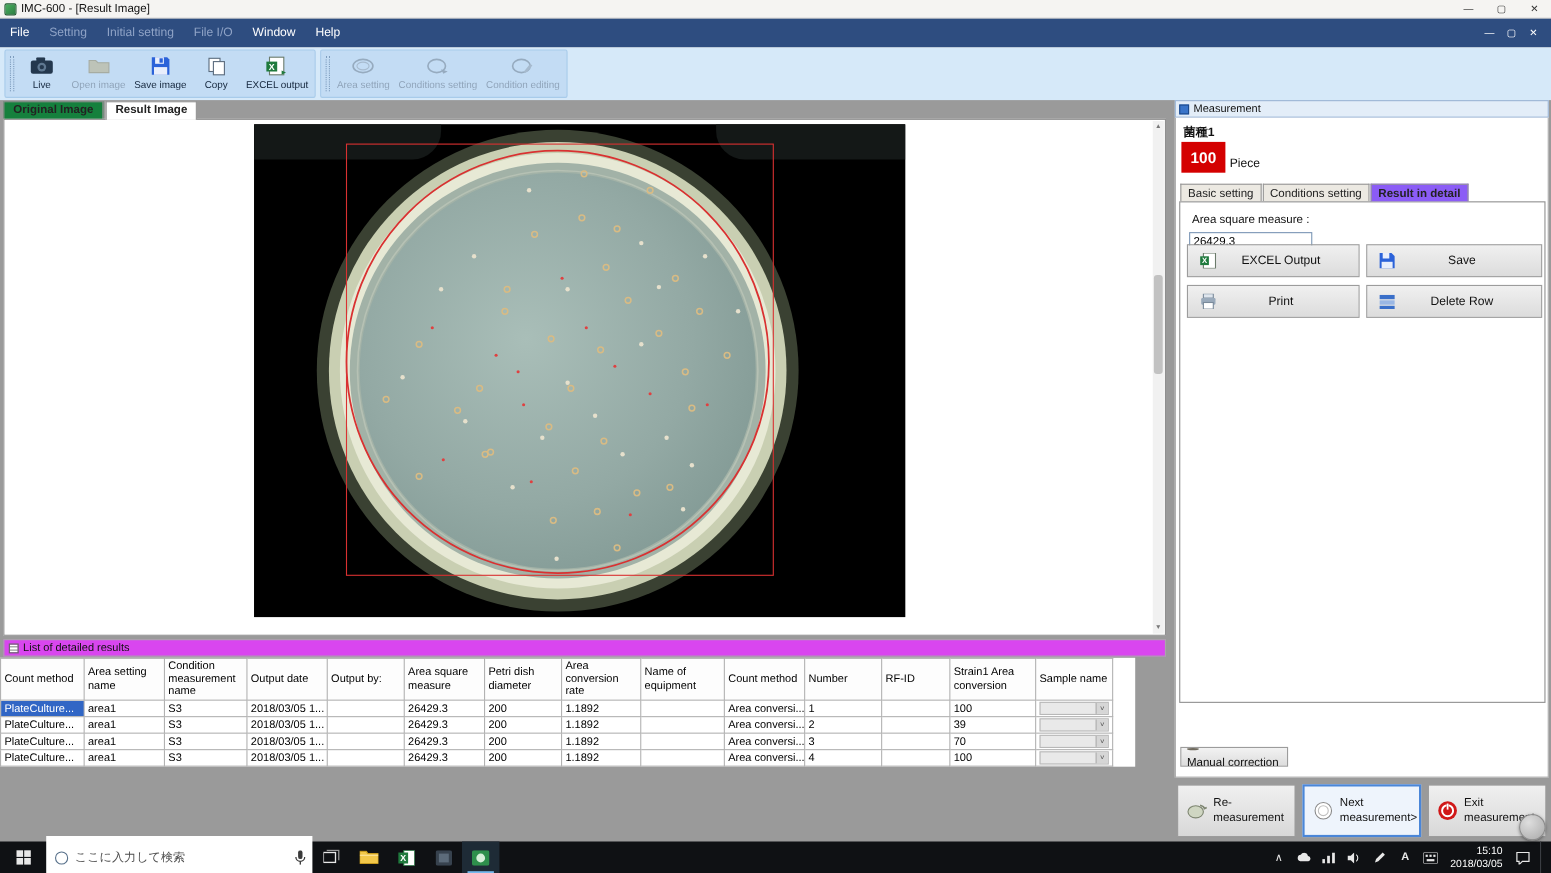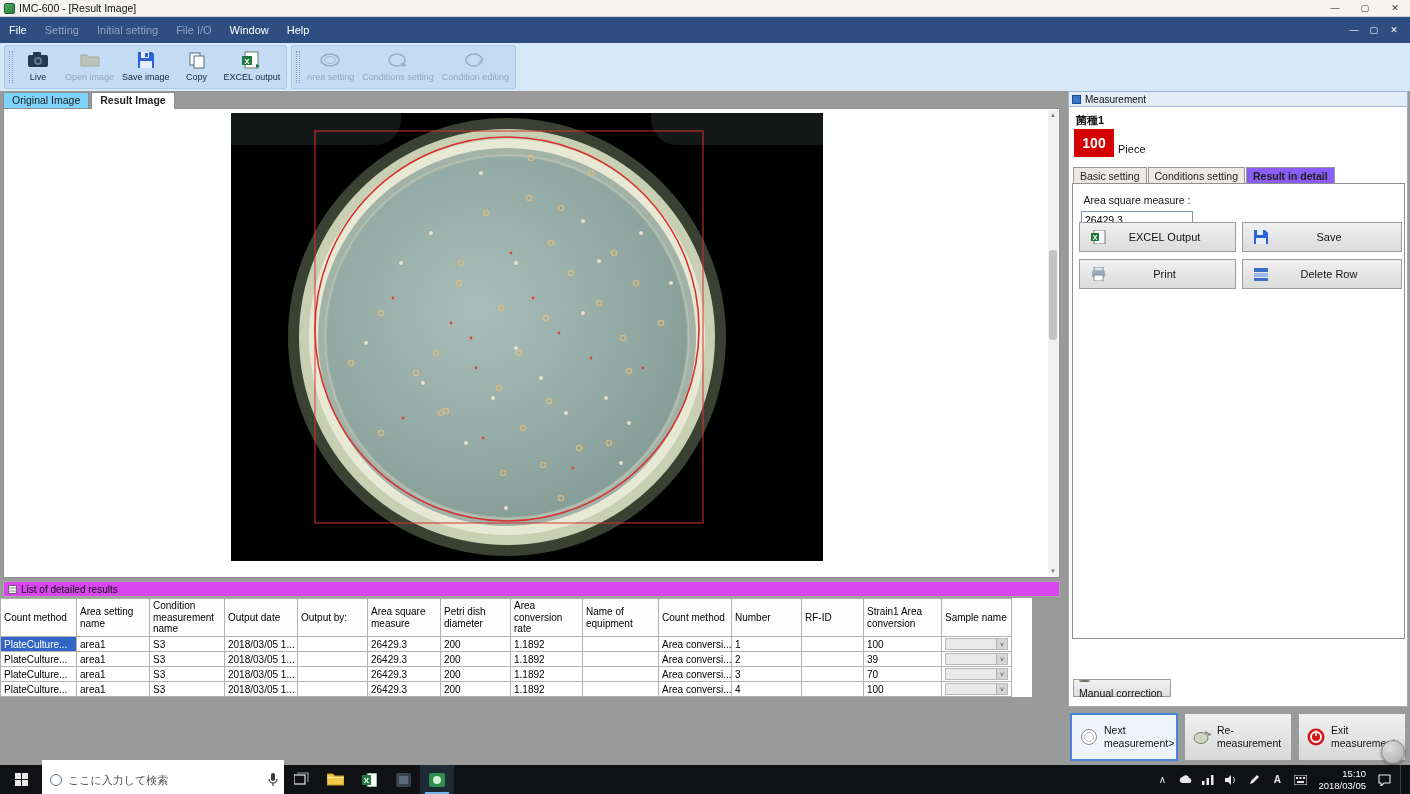--- a/index.html
+++ b/index.html
@@ -22,21 +22,21 @@
   
   .toolbar { position:absolute; left:0; top:43px; width:1410px; height:48px; background:#d6e9f9; display:flex; align-items:center; padding-left:4px; gap:4px; }
   .tb-group { display:flex; align-items:stretch; background:#c3dcf4; border:1px solid #a8cbea; border-radius:2px; height:44px; padding:1px 2px; }
   .tb-grip { width:4px; margin:4px 2px; border-left:1px dotted #7d9cbd; border-right:1px dotted #7d9cbd; }
   .tb-btn { min-width:46px; padding:2px 4px 1px; display:flex; flex-direction:column; align-items:center; justify-content:flex-start; gap:1px; font-size:9px; color:#14263c; }
   .tb-btn .ic { width:24px; height:22px; display:flex; align-items:center; justify-content:center; }
   .tb-btn.disabled { opacity:.5; color:#5d6d80; }
 
   
   .img-tabs { position:absolute; left:3px; top:92px; height:17px; display:flex; font-size:10.5px; }
-  .img-tab { padding:1px 8px 0; border:1px solid #8f8f8f; border-bottom:none; background:#7dd3fc; margin-right:2px; color:#222; }
+  .img-tab { padding:1px 8px 0; border:1px solid #8f8f8f; border-bottom:none; background:#15803d; margin-right:2px; color:#222;font-weight:bold; }
   .img-tab.active { background:#fff; font-weight:bold; position:relative; z-index:3; }
 
   
   .image-panel { position:absolute; left:3px; top:108px; width:1057px; height:470px; background:#fff; border:1px solid #8f8f8f; }
   .canvas { position:absolute; left:227px; top:4px; width:592px; height:448px; background:#000; overflow:hidden; }
   .vscroll { position:absolute; right:1px; top:1px; width:10px; height:466px; background:#f1f1f1; }
   .vthumb { position:absolute; left:1px; top:140px; width:8px; height:90px; background:#c2c2c2; border-radius:3px; }
   .varrow { position:absolute; left:0; width:10px; height:10px; font-size:6px; color:#777; text-align:center; line-height:10px; }
 
   
@@ -508,37 +508,37 @@
       </div>
 
       <div class="manual-btn">
         <span class="mc-ico"></span>
         <span>Manual correction</span>
       </div>
     </div>
   </div>
 
   <div class="side-footer">
+    <div class="fbtn">
+      <span class="ic">
+        <svg width="20" height="16" viewBox="0 0 20 16">
+            <ellipse cx="9" cy="9" rx="7" ry="5.5" fill="#cfd6c2" stroke="#7d8570"></ellipse>
+            <path d="M13 3 a7 4 0 0 1 4 3 l2 -1" fill="none" stroke="#7d8570" stroke-width="1.5"></path>
+          </svg>
+      </span>
+      <span class="two-line"><span>Re-</span><br><span>measurement</span></span>
+    </div>
     <div class="fbtn focus">
       <span class="ic">
         <svg width="20" height="18" viewBox="0 0 20 18">
             <circle cx="10" cy="9" r="7.5" fill="#fff" stroke="#8a8a8a"></circle>
             <circle cx="10" cy="9" r="4.5" fill="none" stroke="#c0c0c0"></circle>
           </svg>
       </span>
       <span class="two-line"><span>Next</span><br><span>measurement&gt;</span></span>
-    </div>
-    <div class="fbtn">
-      <span class="ic">
-        <svg width="20" height="16" viewBox="0 0 20 16">
-            <ellipse cx="9" cy="9" rx="7" ry="5.5" fill="#cfd6c2" stroke="#7d8570"></ellipse>
-            <path d="M13 3 a7 4 0 0 1 4 3 l2 -1" fill="none" stroke="#7d8570" stroke-width="1.5"></path>
-          </svg>
-      </span>
-      <span class="two-line"><span>Re-</span><br><span>measurement</span></span>
     </div>
     <div class="fbtn">
       <span class="ic">
         <svg width="20" height="20" viewBox="0 0 20 20">
             <circle cx="10" cy="10" r="8.5" fill="#d01818"></circle>
             <circle cx="10" cy="10" r="5" fill="none" stroke="#fff" stroke-width="1.8"></circle>
             <rect x="9.1" y="2.5" width="1.8" height="6" fill="#d01818"></rect>
             <rect x="9.2" y="3.5" width="1.6" height="5.5" fill="#fff"></rect>
           </svg>
       </span>

